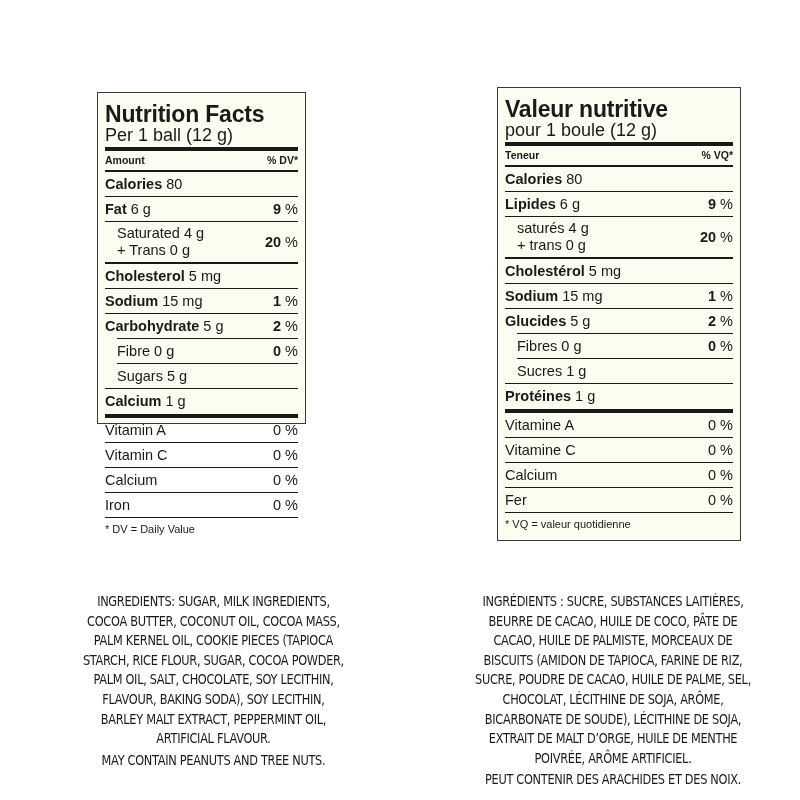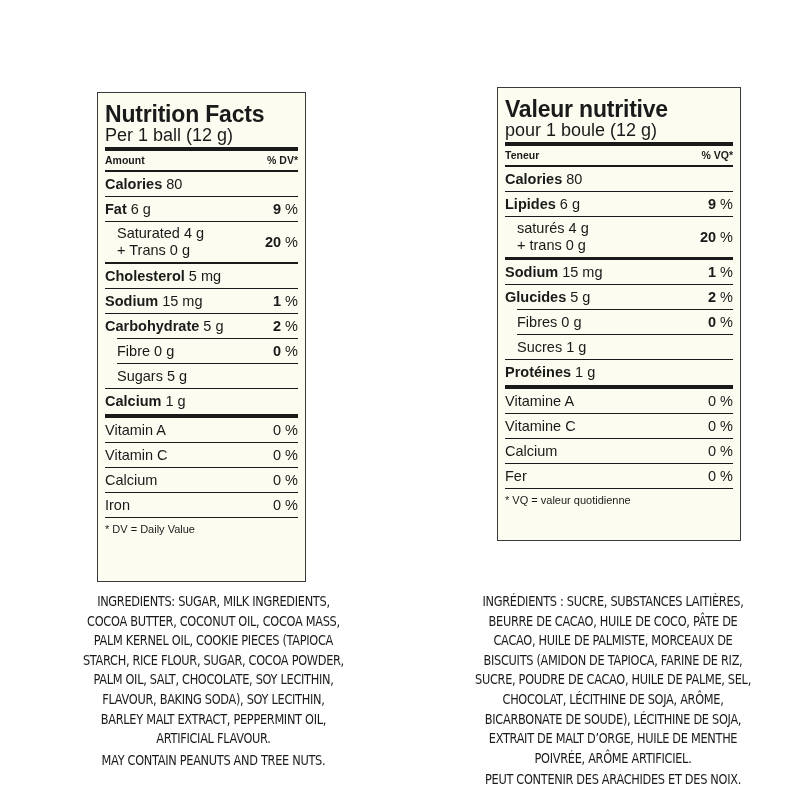--- a/index.html
+++ b/index.html
@@ -4,21 +4,21 @@
   <style>
     html, body { margin: 0; padding: 0; }
     body {
       width: 800px; height: 800px; background: #ffffff; position: relative; overflow: hidden;
       font-family: "Liberation Sans", sans-serif; color: #1a1a1a;
     }
     .label {
       position: absolute; background: #fdfcf0; border: 1.5px solid #3a3a3a;
       box-sizing: border-box; padding: 6px 7px 0 7px;
     }
-    .label.en { left: 97px; top: 92px; width: 209px; height: 490px; }
+    .label.en { left: 97px; top: 92px; width: 209px; height: 332px; }
     .label.fr { left: 497px; top: 87px; width: 244px; height: 454px; }
     .title { font-weight: bold; font-size: 23px; line-height: 26px; letter-spacing: -0.2px; margin-top: 2px; }
     .serving { font-size: 18px; line-height: 17px; }
     .rule-thick { height: 4px; background: #1a1a1a; margin-top: 3px; }
     .rule-med { height: 2px; background: #1a1a1a; }
     .rule-thin { height: 1px; background: #1a1a1a; }
     .hdr-row { display: flex; justify-content: space-between; font-weight: bold; font-size: 10.5px; line-height: 19px; height: 19px; }
     .row { display: flex; justify-content: space-between; align-items: center; font-size: 14.5px; height: 24px; }
     .row.two { height: 40px; line-height: 17px; gap: 44px; }
     .row .nm b { font-weight: bold; }
@@ -141,20 +141,23 @@
     <span class="dv"><b>9</b><span> %</span></span>
   </div>
   <div class="rule-thin"></div>
 
   <div class="row two sub">
     <span class="nm"><span>saturés 4 g</span><br><span>+ trans 0 g</span></span>
     <span class="dv"><b>20</b><span> %</span></span>
   </div>
   <div class="rule-med"></div>
 
+  <div class="row">
+    <span class="nm"><b>Cholestérol</b><span> 5 mg</span></span>
+  </div>
   <div class="rule-thin"></div>
 
   <div class="row">
     <span class="nm"><b>Sodium</b><span> 15 mg</span></span>
     <span class="dv"><b>1</b><span> %</span></span>
   </div>
   <div class="rule-thin"></div>
 
   <div class="row">
     <span class="nm"><b>Glucides</b><span> 5 g</span></span>

